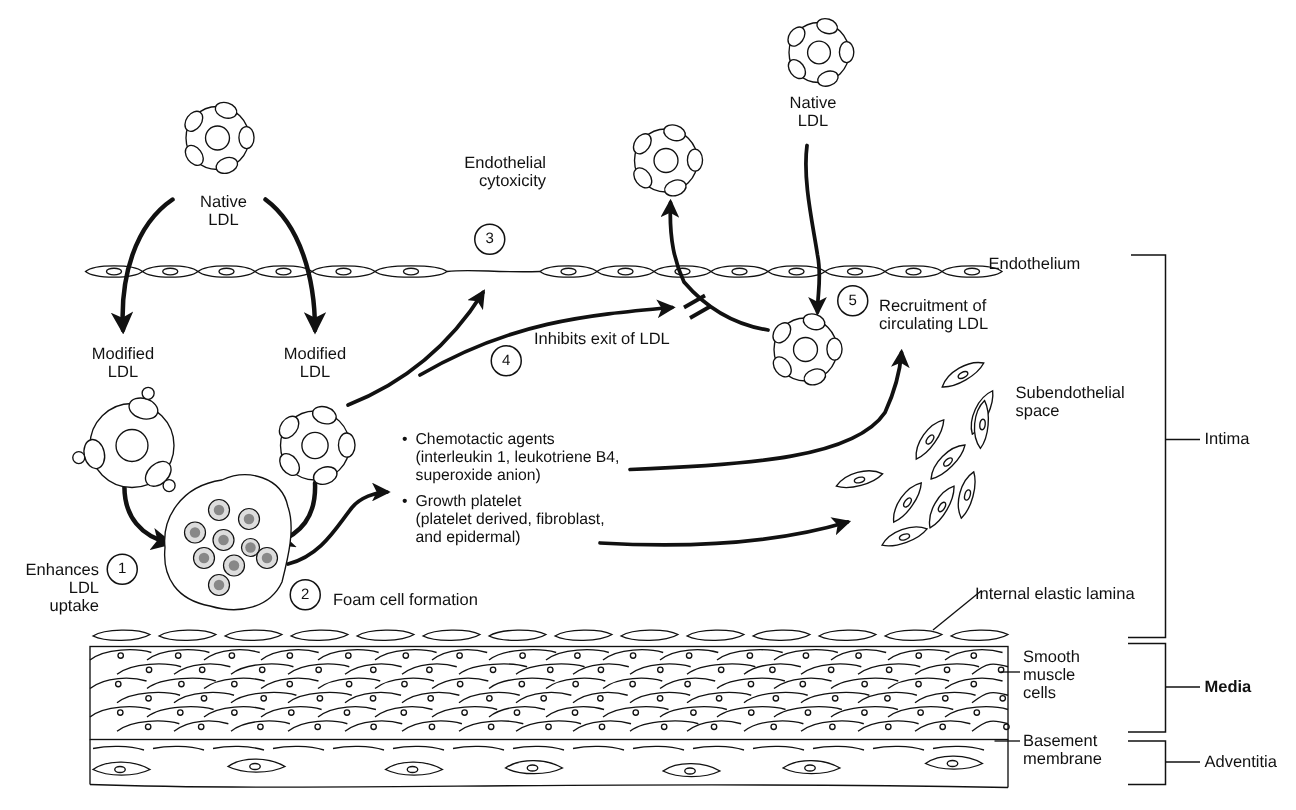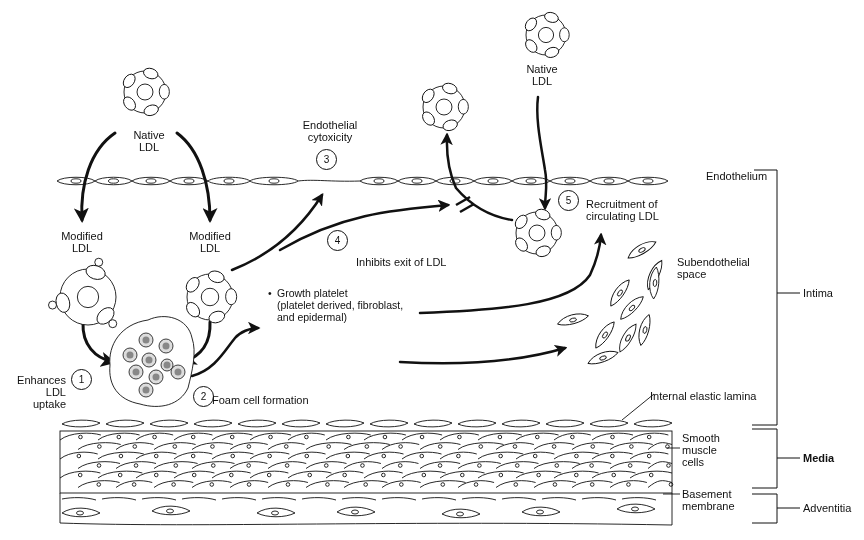--- a/index.html
+++ b/index.html
@@ -481,45 +481,50 @@
 </svg>
 
 <div class="lbl ctr" style="left:124px;top:129px;width:50px;white-space:pre;">Native
 LDL</div>
 <div class="lbl ctr" style="left:517px;top:63px;width:50px;white-space:pre;">Native
 LDL</div>
 <div class="lbl ctr" style="left:56px;top:230px;width:52px;white-space:pre;">Modified
 LDL</div>
 <div class="lbl ctr" style="left:184px;top:230px;width:52px;white-space:pre;">Modified
 LDL</div>
-<div class="lbl ctr" style="left:296px;top:119px;width:68px;white-space:pre;">Endothelial
+<div class="lbl ctr" style="left:296px;top:103px;width:68px;white-space:pre;text-align:right;">Endothelial
 cytoxicity</div>
 
 <div class="num" style="left:316px;top:149px;">3</div>
 <div class="num" style="left:327px;top:230px;">4</div>
-<div class="lbl" style="left:356px;top:256px;">Inhibits exit of LDL</div>
+<div class="lbl" style="left:356px;top:220px;">Inhibits exit of LDL</div>
 <div class="num" style="left:558px;top:190px;">5</div>
 <div class="lbl" style="left:586px;top:198px;white-space:pre;">Recruitment of
 circulating LDL</div>
 <div class="num" style="left:71px;top:369px;">1</div>
 <div class="lbl rgt" style="left:10px;top:374px;width:56px;white-space:pre;">Enhances
 LDL
 uptake</div>
 <div class="num" style="left:193px;top:386px;">2</div>
-<div class="lbl" style="left:212px;top:394px;">Foam cell formation</div>
+<div class="lbl" style="left:222px;top:394px;">Foam cell formation</div>
 
 <div class="bullet-list" style="left:268px;top:287px;">
+  <div class="bullet-item">
+    <span class="bullet-sub">Chemotactic agents</span>
+    <span class="bullet-sub">(interleukin 1, leukotriene B4,</span>
+    <span class="bullet-sub">superoxide anion)</span>
+  </div>
   <div class="bullet-item">
     <span class="bullet-sub">Growth platelet</span>
     <span class="bullet-sub">(platelet derived, fibroblast,</span>
     <span class="bullet-sub">and epidermal)</span>
   </div>
 </div>
 
-<div class="lbl" style="left:695px;top:170px;padding-left:11px;">Endothelium</div>
+<div class="lbl" style="left:648px;top:170px;padding-left:11px;">Endothelium</div>
 <div class="lbl" style="left:677px;top:256px;white-space:pre;">Subendothelial
 space</div>
 <div class="lbl" style="left:650px;top:390px;">Internal elastic lamina</div>
 <div class="lbl" style="left:682px;top:432px;white-space:pre;">Smooth
 muscle
 cells</div>
 <div class="lbl" style="left:682px;top:488px;white-space:pre;">Basement
 membrane</div>
 
 <div class="lbl" style="left:803px;top:287px;">Intima</div>

